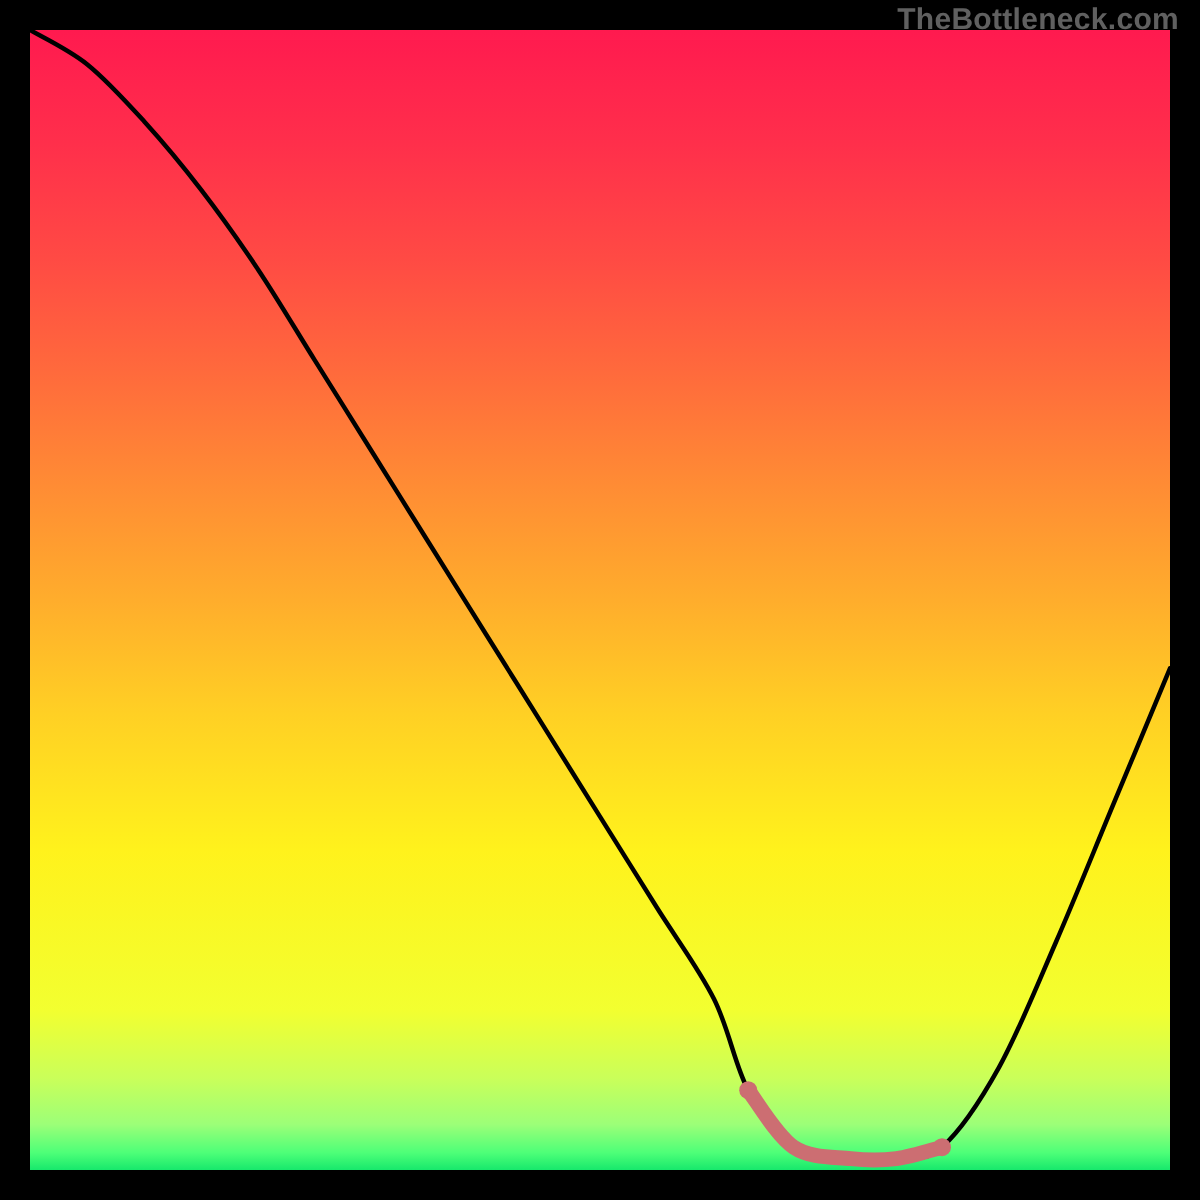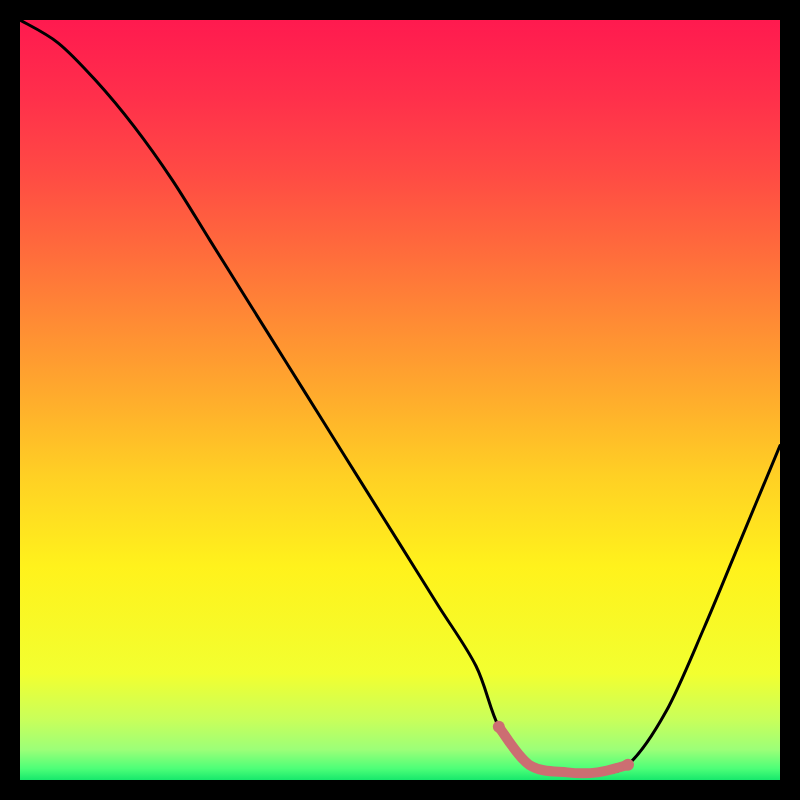--- a/index.html
+++ b/index.html
@@ -46,20 +46,21 @@
     left: 0;
     top: 0;
     width: 760px;
     height: 760px;
   }
 </style>
 </head>
 <body>
 
 <div class="frame">
+  <div class="watermark">TheBottleneck.com</div>
   <div class="plot-area">
     <svg class="gradient-bg" viewBox="0 0 760 760" preserveAspectRatio="none">
       <defs>
         <linearGradient id="bg-grad" x1="0" y1="0" x2="0" y2="1">
             <stop offset="0%" stop-color="#ff1a4f"></stop>
             <stop offset="10%" stop-color="#ff2f4b"></stop>
             <stop offset="20%" stop-color="#ff4a44"></stop>
             <stop offset="30%" stop-color="#ff6a3c"></stop>
             <stop offset="40%" stop-color="#ff8c34"></stop>
             <stop offset="50%" stop-color="#ffad2c"></stop>

